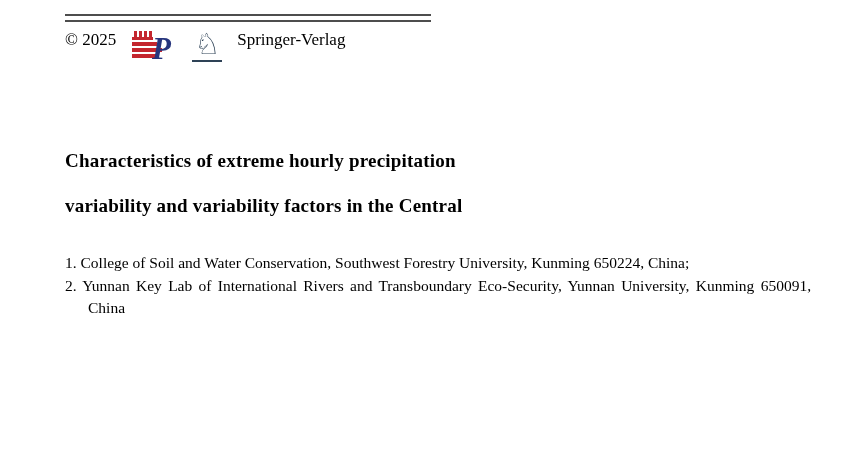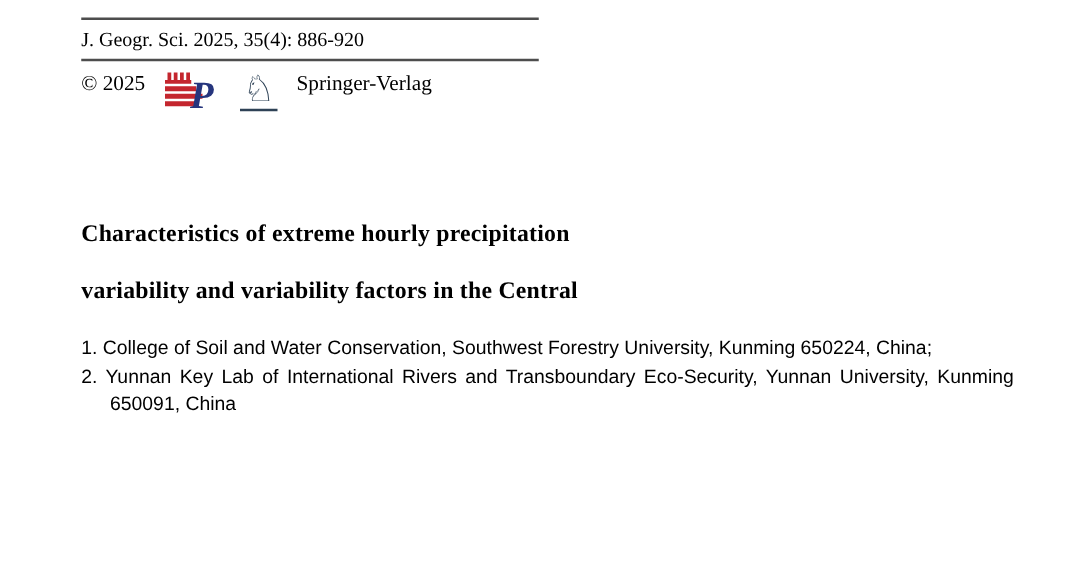--- a/index.html
+++ b/index.html
@@ -62,42 +62,41 @@
     margin-top: 23px;
     font-family: "Liberation Sans", sans-serif;
     font-size: 19px;
     line-height: 26px;
   }
   .authors sup {
     font-size: 12.5px;
     line-height: 0;
   }
   .affiliations {
-    margin-top: 13px;
-    font-family: Liberation Sans, sans-serif;
+    margin-top: 24px;
+    font-family: Liberation Serif, serif;
     font-size: 15.5px;
     line-height: 22.5px;
   }
   .affil {
     padding-left: 23px;
     text-indent: -23px;
   }
   .affil-justify {
     text-align: justify;
   }
 </style>
 </head>
 <body>
 
 <div class="page">
   <div class="content">
 
     <div class="rule rule-top"></div>
 
-    <div class="journal-line">J. Geogr. Sci. 2025, 35(4): 886-920</div>
 
     <div class="rule rule-mid"></div>
 
     <div class="pub-row">
       <span>© 2025</span>
 
       <span class="sp-logo">
         <svg width="46" height="32" viewBox="0 0 46 32" aria-hidden="true">
           <g fill="#c4262e">
             <rect x="3" y="1" width="3" height="6"></rect>

